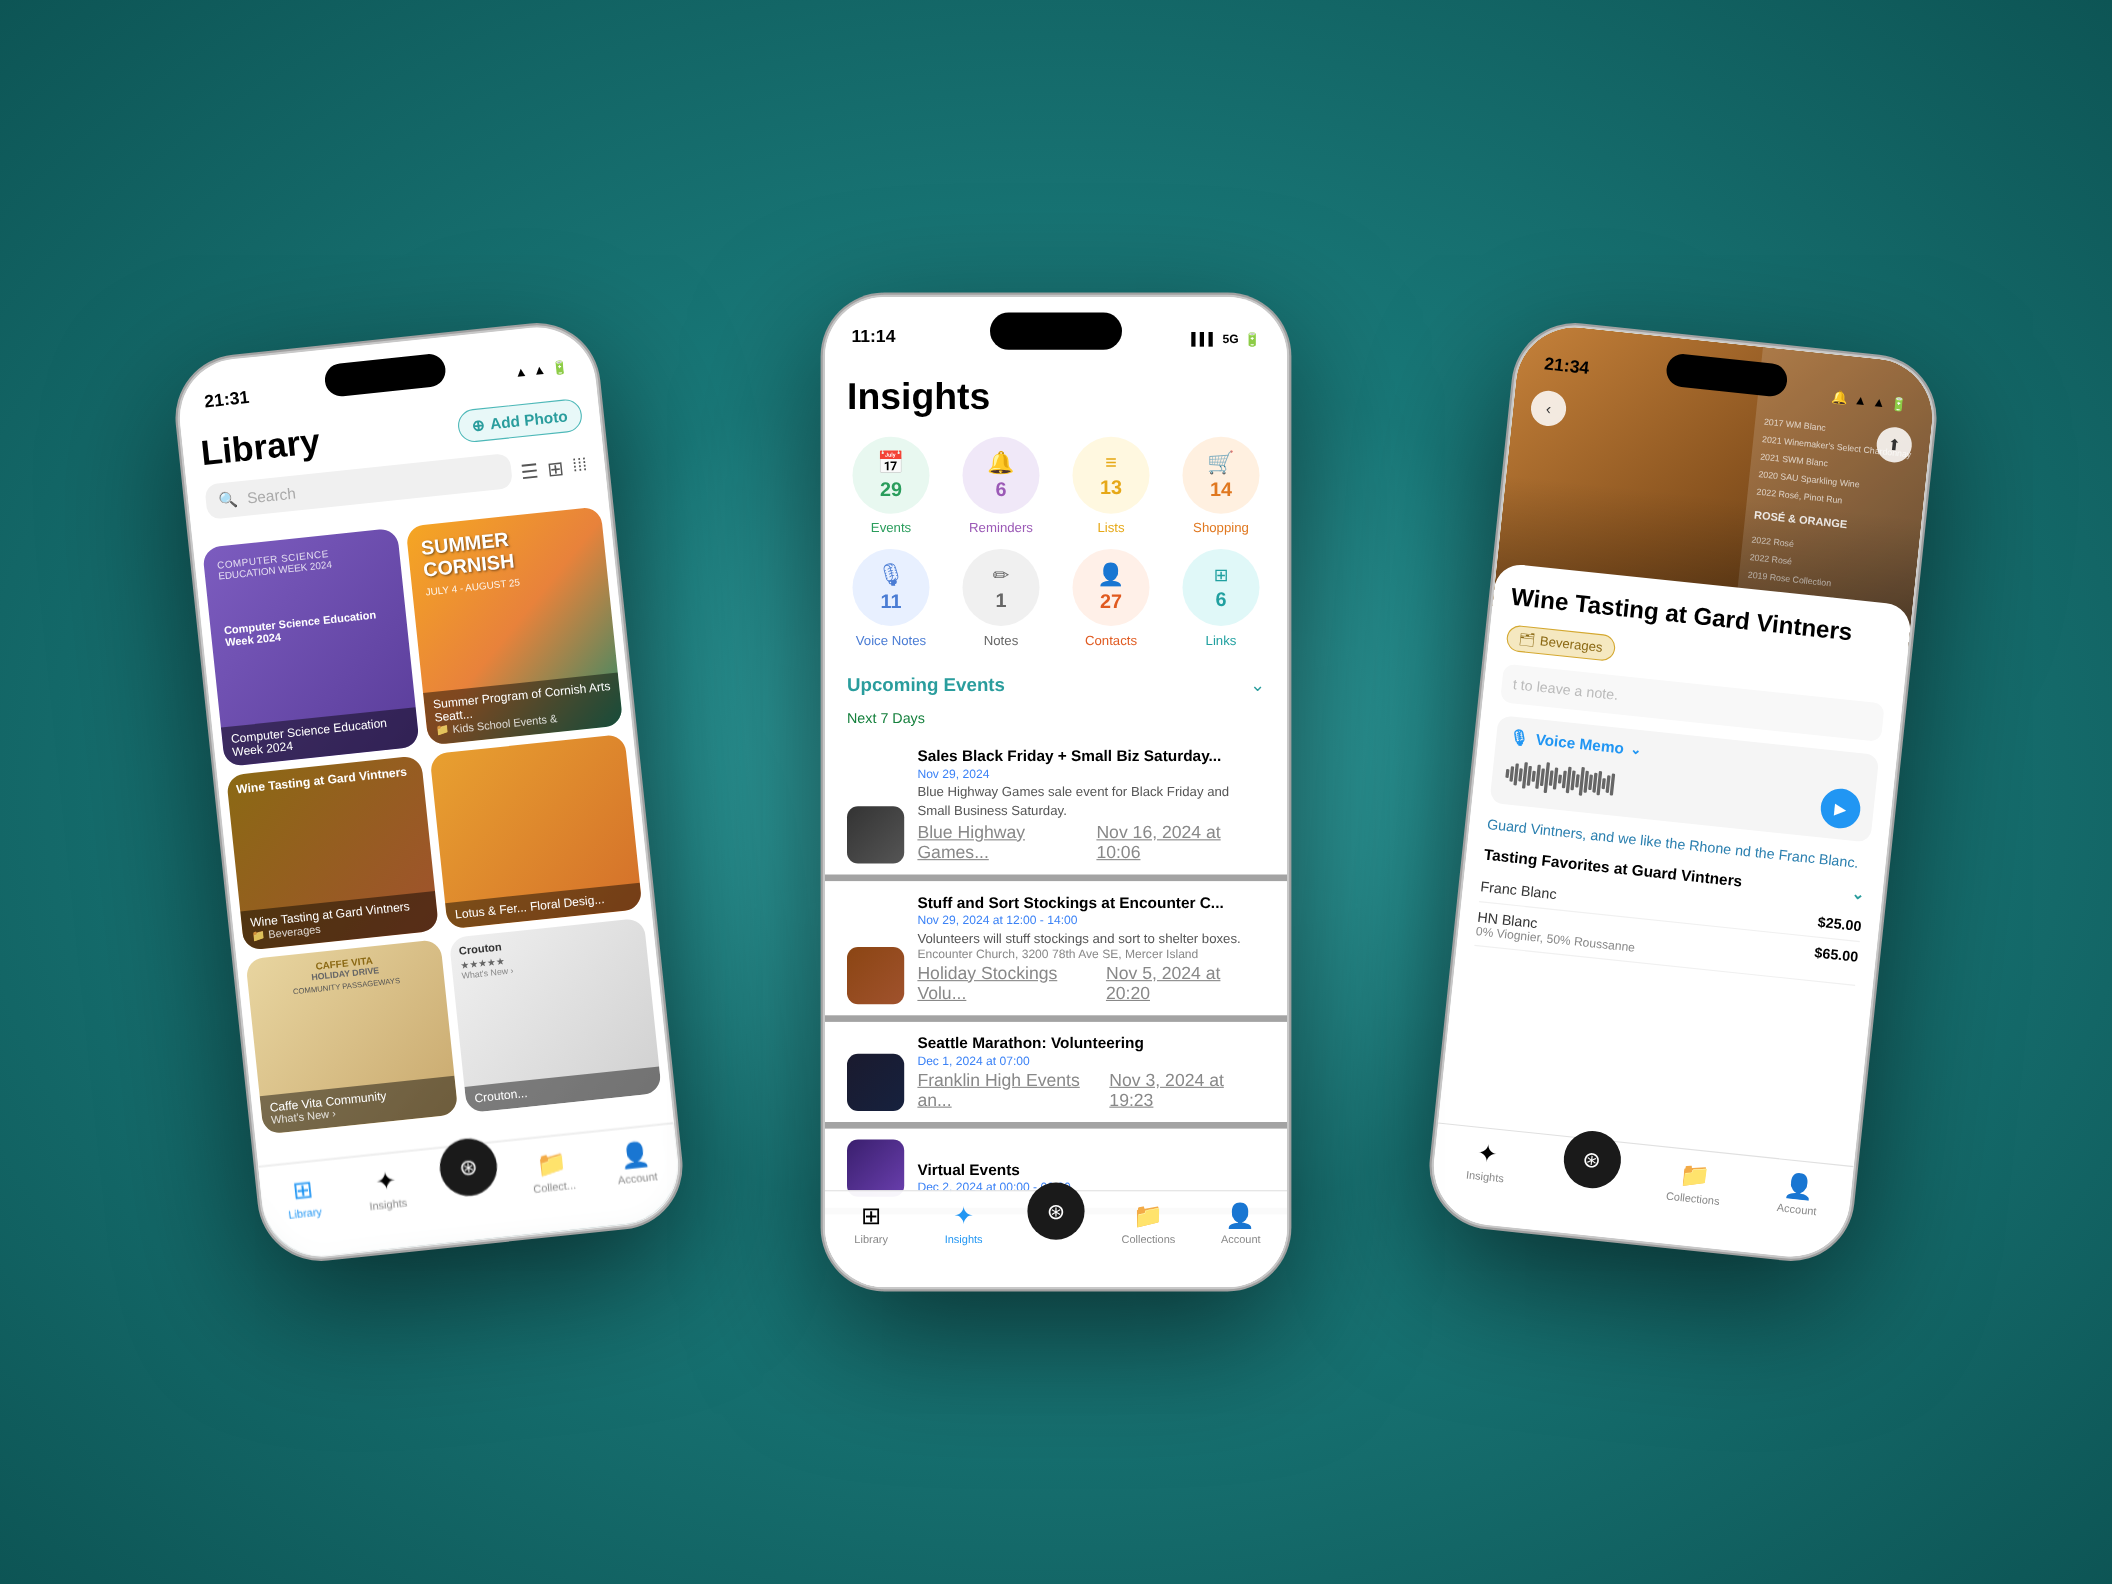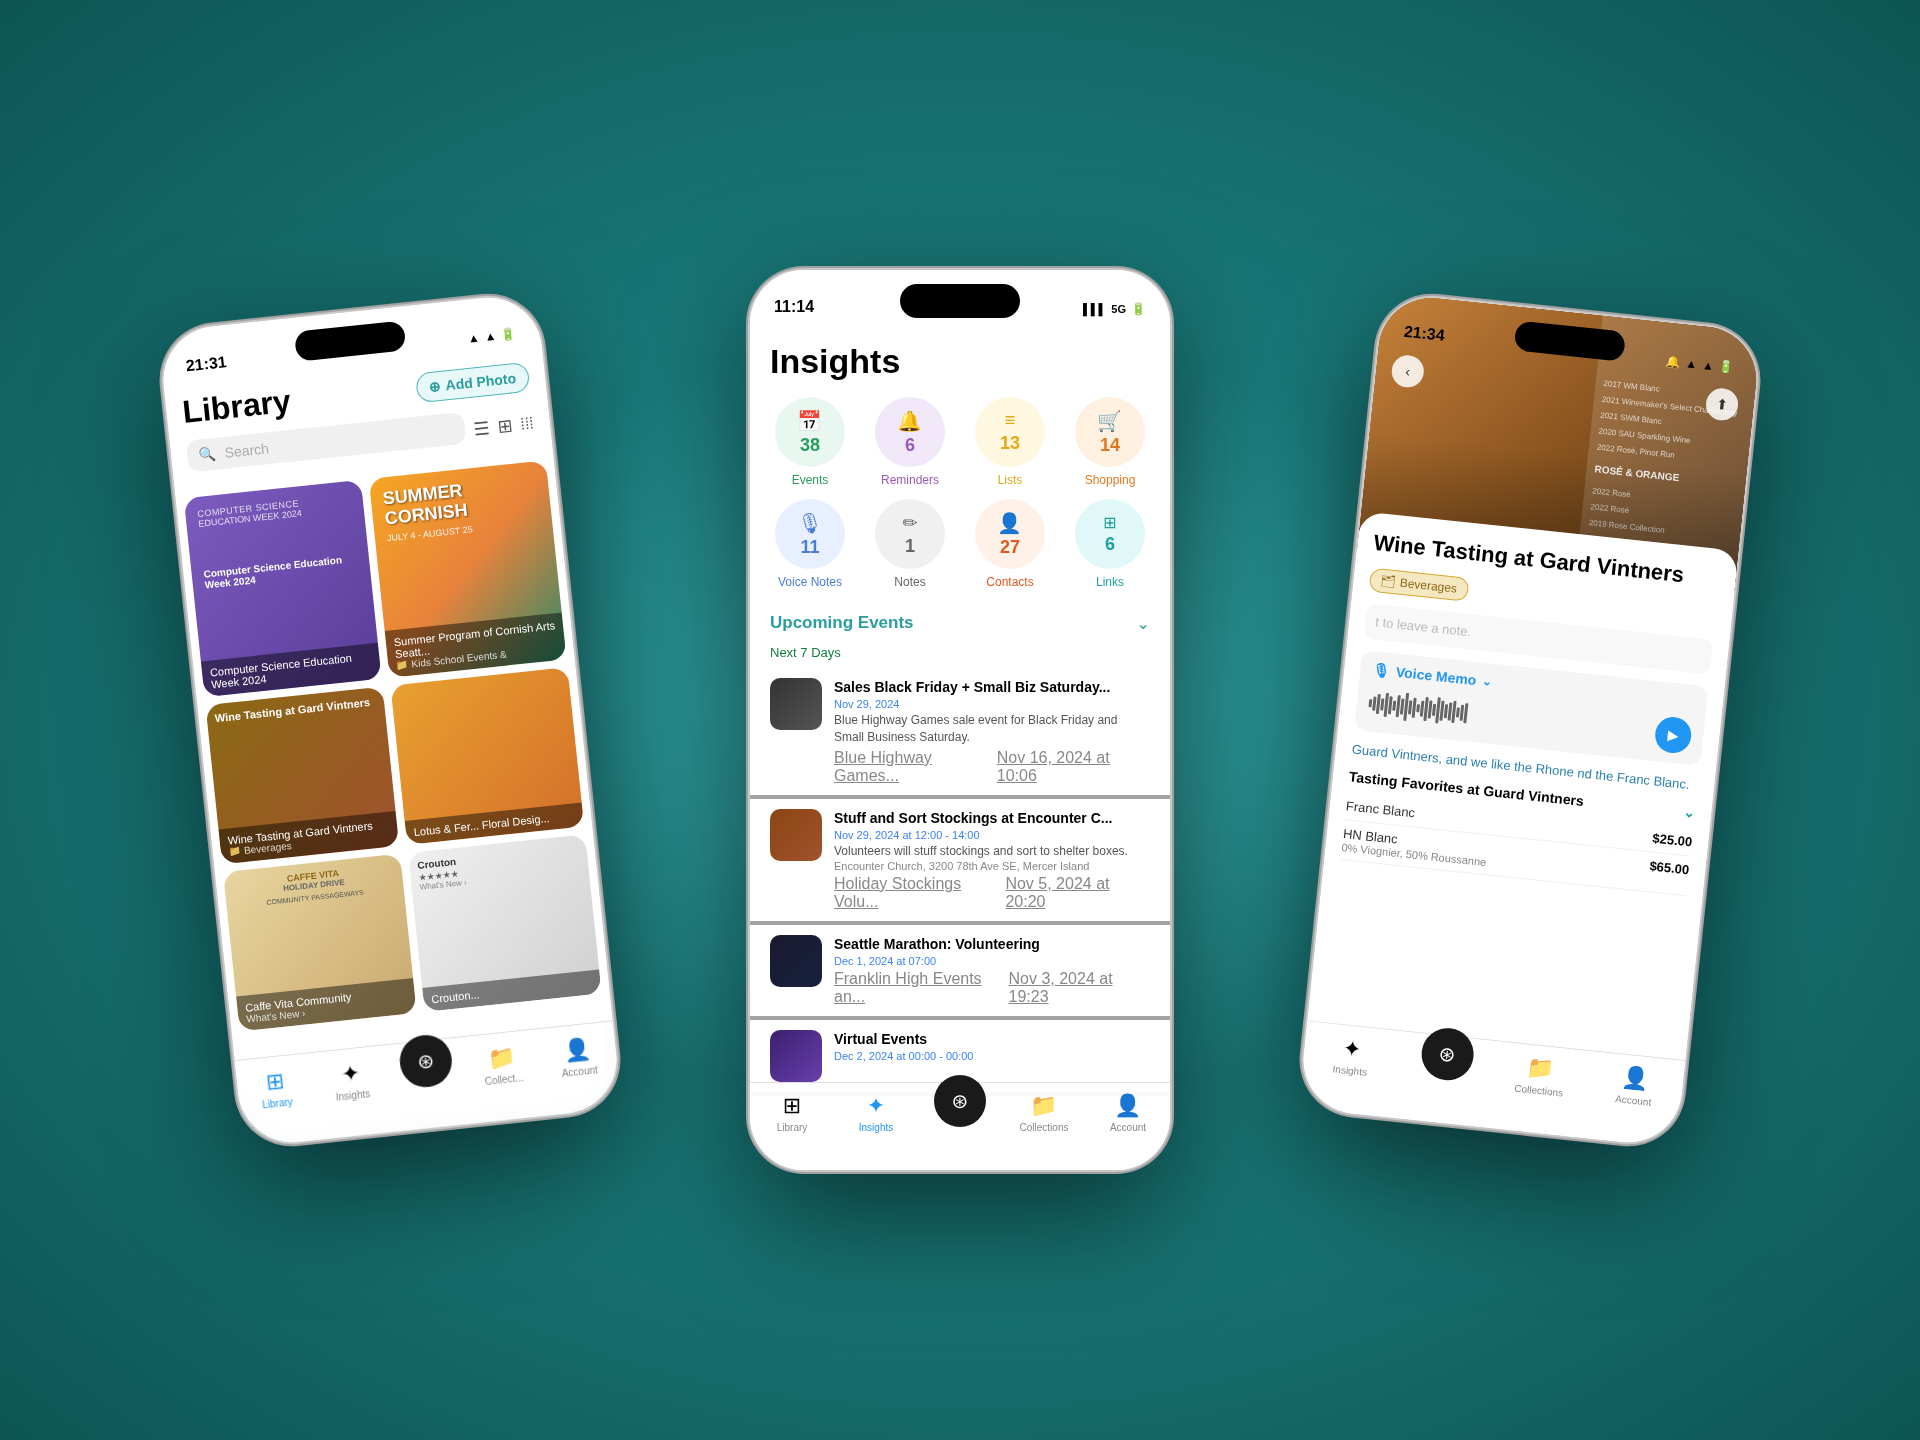--- a/index.html
+++ b/index.html
@@ -269,24 +269,24 @@
       justify-content: space-between;
       padding: 8px 20px;
     }
     .upcoming-title { font-size: 17px; font-weight: 600; color: #2a9d9d; }
     .upcoming-chevron { font-size: 16px; color: #2a9d9d; }
     .next7days { font-size: 13px; color: #15803d; padding: 4px 20px 8px; }
 
     
     .event-item {
       display: flex;
-      align-items: flex-start;
+      align-items: flex-end;
       gap: 12px;
       padding: 10px 20px;
-      border-bottom: 4px solid #a3a3a3;
+      border-bottom: 6px solid #a3a3a3;
     }
     .event-thumb {
       width: 52px;
       height: 52px;
       border-radius: 10px;
       flex-shrink: 0;
       background: #555;
     }
     .event-info { flex: 1; }
     .event-title { font-size: 14px; font-weight: 600; color: #000; line-height: 1.3; }
@@ -655,21 +655,21 @@
     </div>
 
     <div class="insights-content">
       <div class="insights-title">Insights</div>
 
       <div class="insights-icons-grid">
 
         <div class="insight-icon-item">
           <div class="insight-icon-circle icon-green">
             <span class="insight-icon-emoji">📅</span>
-            <span class="insight-icon-num">38</span>
+            <span class="insight-icon-num">29</span>
           </div>
           <span class="insight-icon-label" style="color:#2a9d5c;">Events</span>
         </div>
 
         <div class="insight-icon-item">
           <div class="insight-icon-circle icon-purple">
             <span class="insight-icon-emoji">🔔</span>
             <span class="insight-icon-num">6</span>
           </div>
           <span class="insight-icon-label" style="color:#9b59b6;">Reminders</span>

